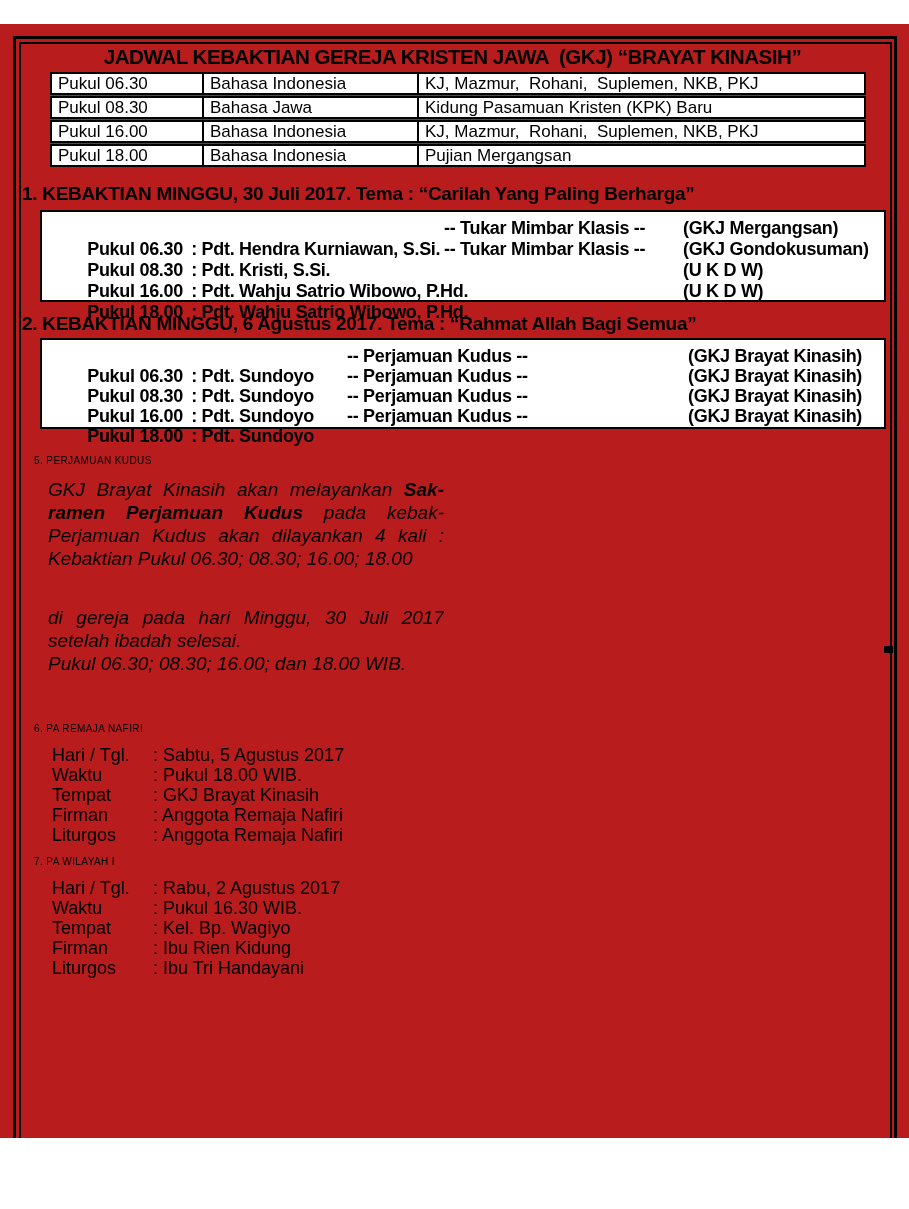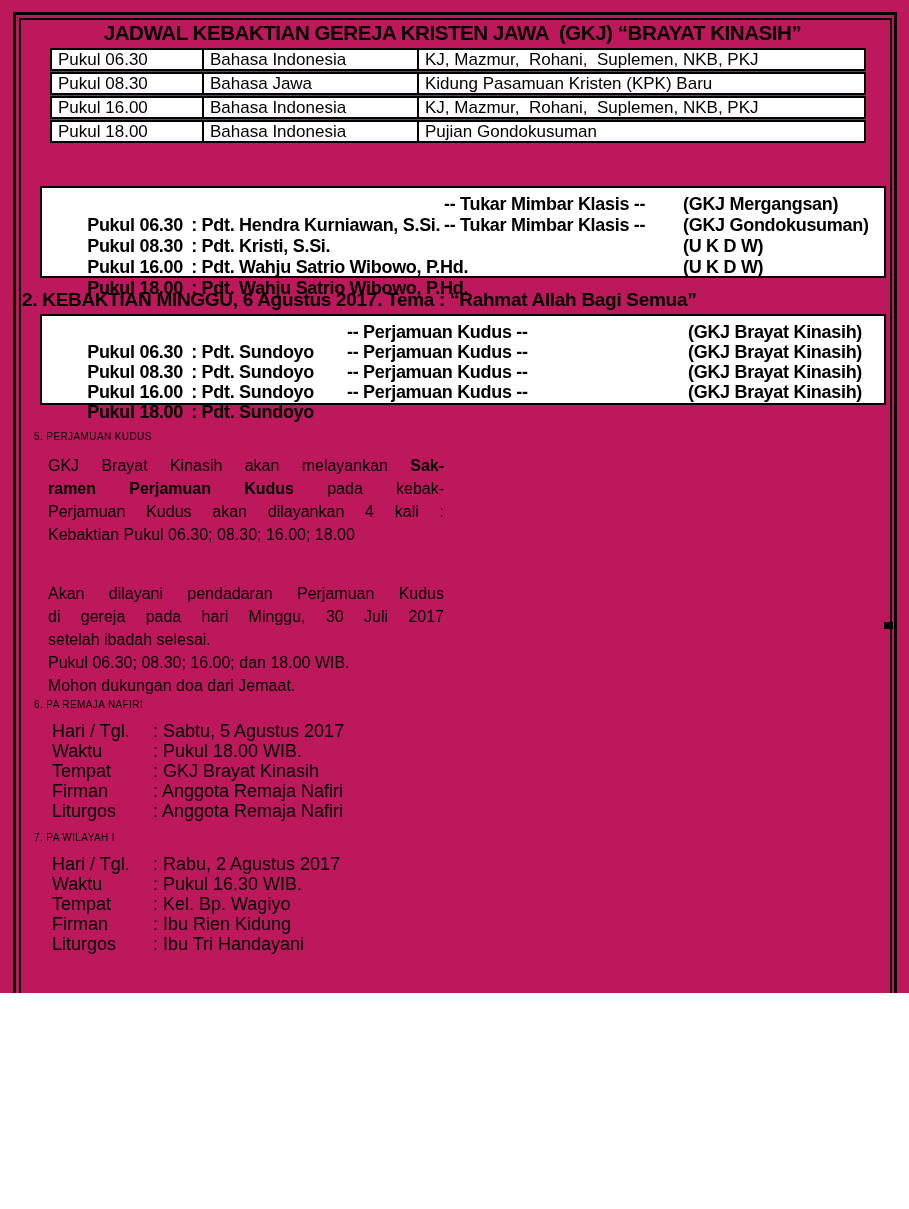--- a/index.html
+++ b/index.html
@@ -1,17 +1,17 @@
 <!DOCTYPE html>
 <html><head>
 <meta charset="utf-8">
 <style>
   html,body{margin:0;padding:0;background:#fff;}
-  .page{position:relative;width:909px;height:993px;background:#be185d;
-        font-family:"Liberation Sans",sans-serif;color:#000;overflow:hidden;}
+  .page{position:relative;width:909px;height:1114px;background:#b91c1c;
+        font-family:"Liberation Sans",sans-serif;color:#000;overflow:hidden;margin-top:24px;}
   .abs{position:absolute;}
 
   
   .outer-border{left:13px;top:12px;width:884px;height:1149px;border:3px solid #000;box-sizing:border-box;}
   .inner-border{left:19px;top:18px;width:873px;height:1137px;border:2px solid #000;box-sizing:border-box;}
 
   
   .doc-title{left:30px;top:21px;width:845px;text-align:center;font-size:21px;font-weight:bold;
              letter-spacing:-0.5px;white-space:pre;transform:scaleX(0.98);}
 
@@ -42,21 +42,21 @@
   .sbox1 .place{left:641px;}
   .sbox2 .note{left:305px;text-align:center;}
   .sbox2 .place{left:646px;}
 
   
   .ann-heading{font-size:10px;letter-spacing:0.4px;white-space:pre;}
   .s5h{left:34px;top:431px;}
   .s6h{left:34px;top:699px;}
   .s7h{left:34px;top:832px;}
 
-  .para{width:396px;font-size:16px;}
+  .para{width:396px;font-size:19px;font-style:italic;}
   .p1{left:48px;top:454px;}
   .p2{left:48px;top:582px;}
   .tline{height:23px;line-height:23px;overflow:hidden;white-space:normal;}
   .tline.just{text-align:justify;}
   .tline.just::after{content:"";display:inline-block;width:100%;height:0;}
   .tline .b{font-weight:bold;}
 
   .details{font-size:18px;}
   .d6{left:52px;top:721px;}
   .d7{left:52px;top:854px;}
@@ -97,24 +97,25 @@
       <div class="tbl-cell c3">Kidung Pasamuan Kristen (KPK) Baru</div>
     </div>
     <div class="tbl-row">
       <div class="tbl-cell c1">Pukul 16.00</div>
       <div class="tbl-cell c2">Bahasa Indonesia</div>
       <div class="tbl-cell c3">KJ, Mazmur,  Rohani,  Suplemen, NKB, PKJ</div>
     </div>
     <div class="tbl-row">
       <div class="tbl-cell c1">Pukul 18.00</div>
       <div class="tbl-cell c2">Bahasa Indonesia</div>
-      <div class="tbl-cell c3">Pujian Gondokusuman</div>
-    </div>
-  </div>
-
+      <div class="tbl-cell c3">Pujian Mergangsan</div>
+    </div>
+  </div>
+
+  <div class="abs sec-heading h1">1. KEBAKTIAN MINGGU, 30 Juli 2017. Tema : “Carilah Yang Paling Berharga”</div>
 
   <div class="abs sbox sbox1">
     <div class="brow">
       <span class="time">Pukul 06.30</span><span>: Pdt. Hendra Kurniawan, S.Si.</span>
       <span class="note">-- Tukar Mimbar Klasis --</span>
       <span class="place">(GKJ Mergangsan)</span>
     </div>
     <div class="brow">
       <span class="time">Pukul 08.30</span><span>: Pdt. Kristi, S.Si.</span>
       <span class="note">-- Tukar Mimbar Klasis --</span>
@@ -158,25 +159,23 @@
   </div>
 
   <div class="abs ann-heading s5h">5. PERJAMUAN KUDUS</div>
   <div class="abs para p1">
       <div class="tline just"><span>GKJ Brayat Kinasih akan melayankan </span><span class="b">Sak-</span></div>
       <div class="tline just"><span class="b">ramen Perjamuan Kudus</span><span> pada kebak-</span></div>
       <div class="tline just"><span>Perjamuan Kudus akan dilayankan 4 kali :</span></div>
       <div class="tline"><span>Kebaktian Pukul 06.30; 08.30; 16.00; 18.00</span></div>
     </div>
   <div class="abs para p2">
-      <div class="tline just"><span>Akan dilayani pendadaran Perjamuan Kudus</span></div>
       <div class="tline just"><span>di gereja pada hari Minggu, 30 Juli 2017</span></div>
       <div class="tline"><span>setelah ibadah selesai.</span></div>
       <div class="tline"><span>Pukul 06.30; 08.30; 16.00; dan 18.00 WIB.</span></div>
-      <div class="tline"><span>Mohon dukungan doa dari Jemaat.</span></div>
     </div>
 
   <div class="abs ann-heading s6h">6. PA REMAJA NAFIRI</div>
   <div class="abs details d6">
     <div class="drow">
       <span class="dlabel">Hari / Tgl.</span><span class="dvalue">: Sabtu, 5 Agustus 2017</span>
     </div>
     <div class="drow">
       <span class="dlabel">Waktu</span><span class="dvalue">: Pukul 18.00 WIB.</span>
     </div>

